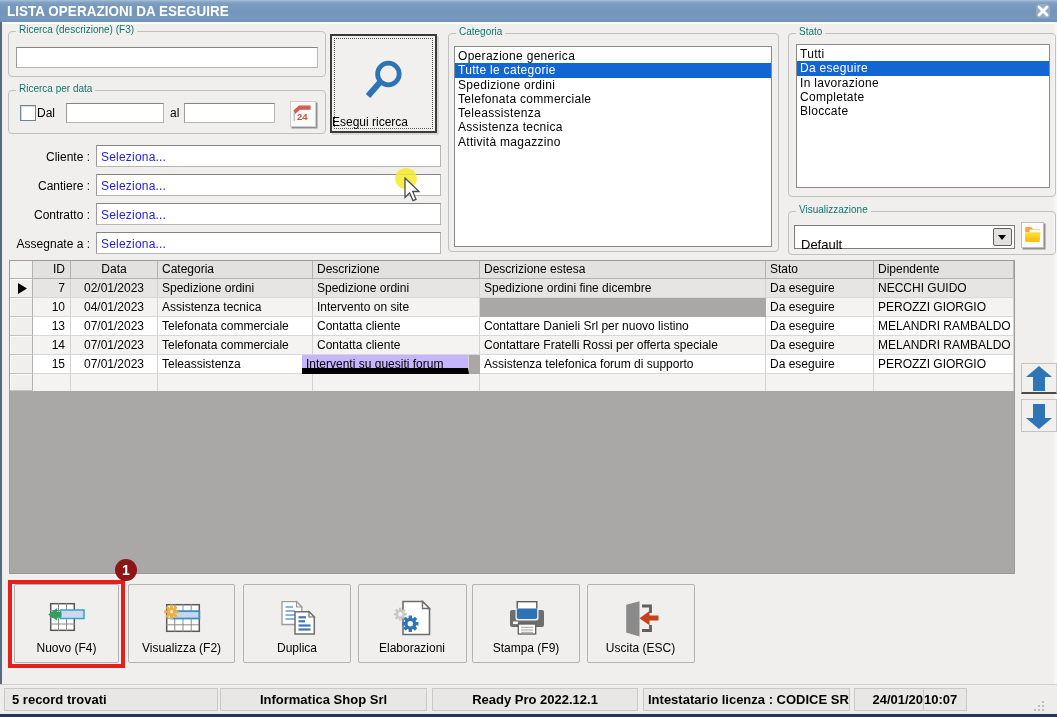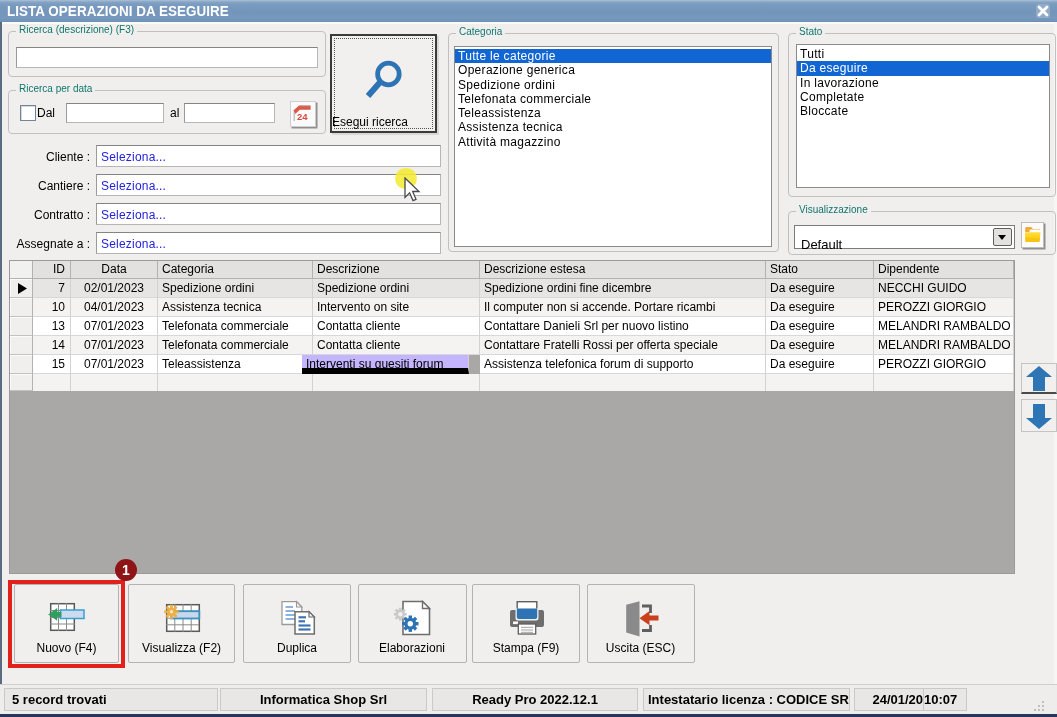--- a/index.html
+++ b/index.html
@@ -100,22 +100,22 @@
 
   <div class="abs" style="left:395.3px;top:167.6px;width:21.6px;height:21.6px;border-radius:50%;background:rgba(244,234,52,0.88)"></div>
   <svg class="abs" style="left:404px;top:177px" width="17" height="25" viewBox="0 0 17 25">
     <polygon points="1,1 1,20.4 5.6,15.8 9,23.6 12,22.3 8.7,14.5 15,14.5" fill="#fff" stroke="#4a4a4a" stroke-width="1.3" stroke-linejoin="miter"></polygon>
   </svg>
 
   <div class="groupbox" style="left:448px;top:33px;width:329px;height:217px">
     <span class="glabel">Categoria</span>
   </div>
   <div class="listbox" style="left:454px;top:46px;width:316px;height:197px">
+    <div class="li">Operazione generica</div>
     <div class="li sel2">Tutte le categorie</div>
-    <div class="li">Operazione generica</div>
     <div class="li">Spedizione ordini</div>
     <div class="li">Telefonata commerciale</div>
     <div class="li">Teleassistenza</div>
     <div class="li">Assistenza tecnica</div>
     <div class="li">Attività magazzino</div>
   </div>
 
   <div class="groupbox" style="left:788px;top:33px;width:266px;height:162px">
     <span class="glabel">Stato</span>
   </div>
@@ -173,21 +173,20 @@
     <div class="cell" style="left:148px;top:18px;width:155px;height:19px;background:#e6e5e4;text-align:left;padding-left:4px;border-bottom:1px solid #d8d8d8">Spedizione ordini</div>
     <div class="cell" style="left:303px;top:18px;width:167px;height:19px;background:#e6e5e4;text-align:left;padding-left:4px;border-bottom:1px solid #d8d8d8">Spedizione ordini</div>
     <div class="cell" style="left:470px;top:18px;width:286px;height:19px;background:#e6e5e4;text-align:left;padding-left:4px;border-bottom:1px solid #d8d8d8">Spedizione ordini fine dicembre</div>
     <div class="cell" style="left:756px;top:18px;width:108px;height:19px;background:#e6e5e4;text-align:left;padding-left:4px;border-bottom:1px solid #d8d8d8">Da eseguire</div>
     <div class="cell" style="left:864px;top:18px;width:140px;height:19px;background:#e6e5e4;text-align:left;padding-left:4px;border-bottom:1px solid #d8d8d8">NECCHI GUIDO</div>
     <div class="rowsel" style="left:0;top:37px;width:23px;height:19px"></div>
     <div class="cell" style="left:23px;top:37px;width:38px;height:19px;background:#f4f3f2;text-align:right;padding-right:5px;border-bottom:1px solid #d8d8d8">10</div>
     <div class="cell" style="left:61px;top:37px;width:87px;height:19px;background:#f4f3f2;text-align:center;border-bottom:1px solid #d8d8d8">04/01/2023</div>
     <div class="cell" style="left:148px;top:37px;width:155px;height:19px;background:#f4f3f2;text-align:left;padding-left:4px;border-bottom:1px solid #d8d8d8">Assistenza tecnica</div>
     <div class="cell" style="left:303px;top:37px;width:167px;height:19px;background:#f4f3f2;text-align:left;padding-left:4px;border-bottom:1px solid #d8d8d8">Intervento on site</div>
-    <div class="cell" style="left:470px;top:37px;width:286px;height:19px;background:#f4f3f2;text-align:left;padding-left:4px;border-bottom:1px solid #d8d8d8">Il computer non si accende. Portare ricambi</div>
     <div class="cell" style="left:756px;top:37px;width:108px;height:19px;background:#f4f3f2;text-align:left;padding-left:4px;border-bottom:1px solid #d8d8d8">Da eseguire</div>
     <div class="cell" style="left:864px;top:37px;width:140px;height:19px;background:#f4f3f2;text-align:left;padding-left:4px;border-bottom:1px solid #d8d8d8">PEROZZI GIORGIO</div>
     <div class="rowsel" style="left:0;top:56px;width:23px;height:19px"></div>
     <div class="cell" style="left:23px;top:56px;width:38px;height:19px;background:#ffffff;text-align:right;padding-right:5px;border-bottom:1px solid #d8d8d8">13</div>
     <div class="cell" style="left:61px;top:56px;width:87px;height:19px;background:#ffffff;text-align:center;border-bottom:1px solid #d8d8d8">07/01/2023</div>
     <div class="cell" style="left:148px;top:56px;width:155px;height:19px;background:#ffffff;text-align:left;padding-left:4px;border-bottom:1px solid #d8d8d8">Telefonata commerciale</div>
     <div class="cell" style="left:303px;top:56px;width:167px;height:19px;background:#ffffff;text-align:left;padding-left:4px;border-bottom:1px solid #d8d8d8">Contatta cliente</div>
     <div class="cell" style="left:470px;top:56px;width:286px;height:19px;background:#ffffff;text-align:left;padding-left:4px;border-bottom:1px solid #d8d8d8">Contattare Danieli Srl per nuovo listino</div>
     <div class="cell" style="left:756px;top:56px;width:108px;height:19px;background:#ffffff;text-align:left;padding-left:4px;border-bottom:1px solid #d8d8d8">Da eseguire</div>
     <div class="cell" style="left:864px;top:56px;width:140px;height:19px;background:#ffffff;text-align:left;padding-left:4px;border-bottom:1px solid #d8d8d8">MELANDRI RAMBALDO</div>

